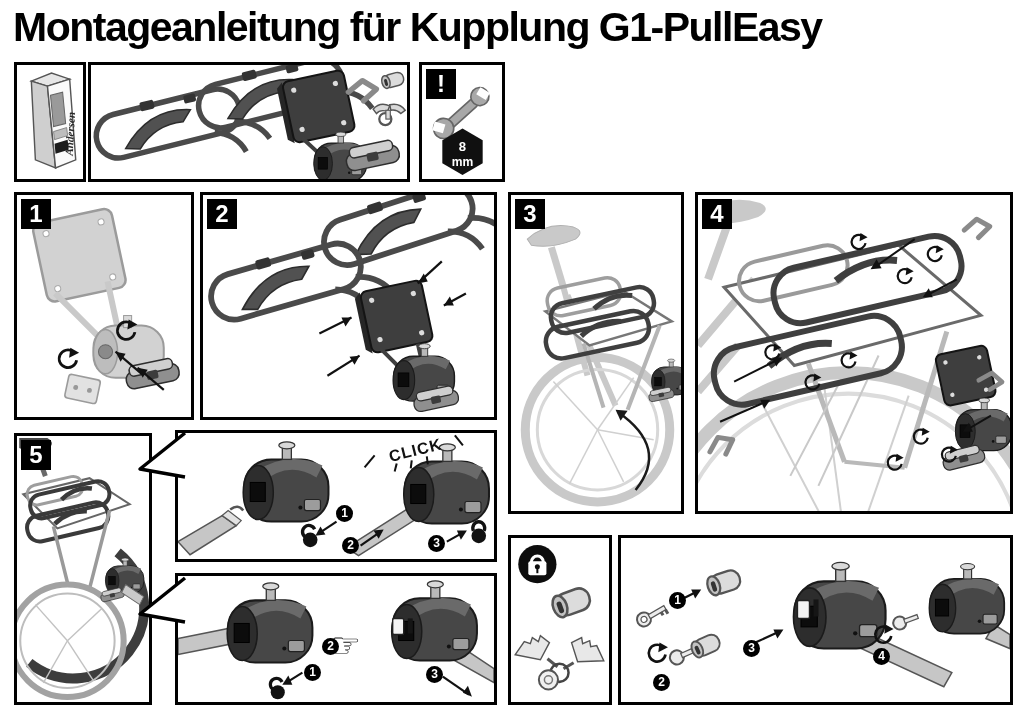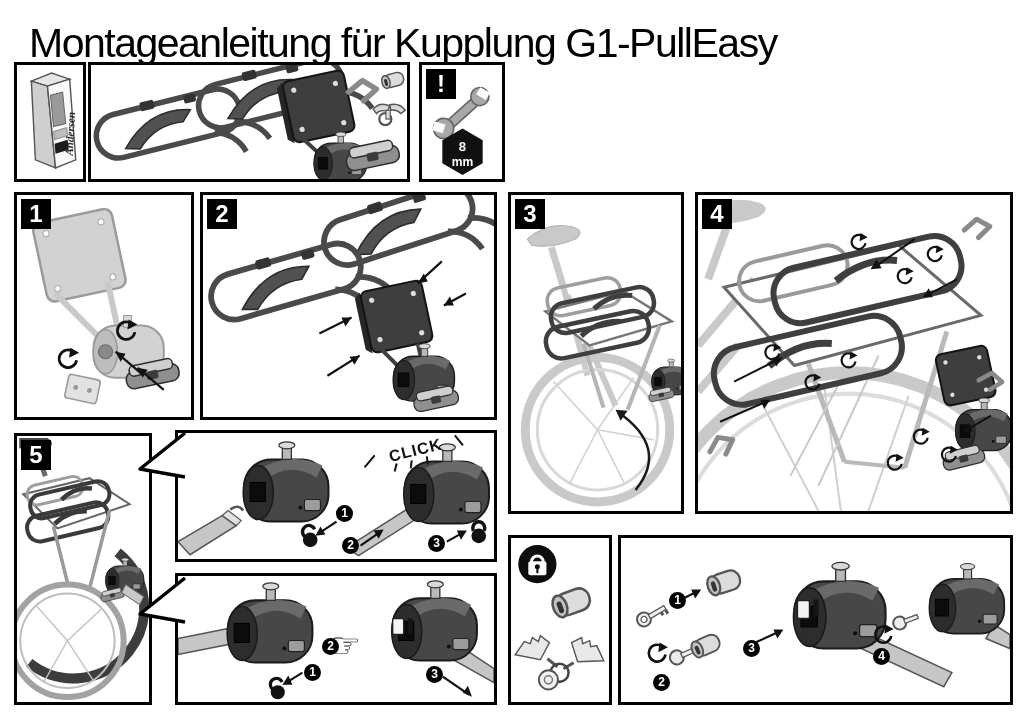--- a/index.html
+++ b/index.html
@@ -1,18 +1,18 @@
 <!DOCTYPE html>
 <html><head>
 <meta charset="utf-8">
 <style>
   html,body{margin:0;padding:0;background:#fff;}
   #page{position:relative;width:1024px;height:724px;background:#fff;overflow:hidden;
         font-family:"Liberation Sans",sans-serif;}
-  #title{position:absolute;left:13px;top:4px;margin:16px;font-size:41px;font-weight:400;
+  #title{position:absolute;left:13px;top:4px;margin:0;font-size:41px;font-weight:700;
          letter-spacing:-1.5px;color:#000;white-space:nowrap;}
   .panel{position:absolute;background:#fff;border:3.5px solid #000;box-sizing:border-box;}
   .panel svg{position:absolute;left:0;top:0;width:100%;height:100%;display:block;}
   .stepnum{position:absolute;top:4px;left:4px;width:30px;height:30px;background:#000;color:#fff;
            font:700 24px/30px "Liberation Sans",sans-serif;text-align:center;z-index:6;}
   .nbadge{position:absolute;width:17px;height:17px;border-radius:50%;background:#000;color:#fff;
           font:700 12px/17px "Liberation Sans",sans-serif;text-align:center;z-index:6;}
   #callouts{position:absolute;left:130px;top:425px;width:64px;height:290px;z-index:5;}
 </style>
 </head>

